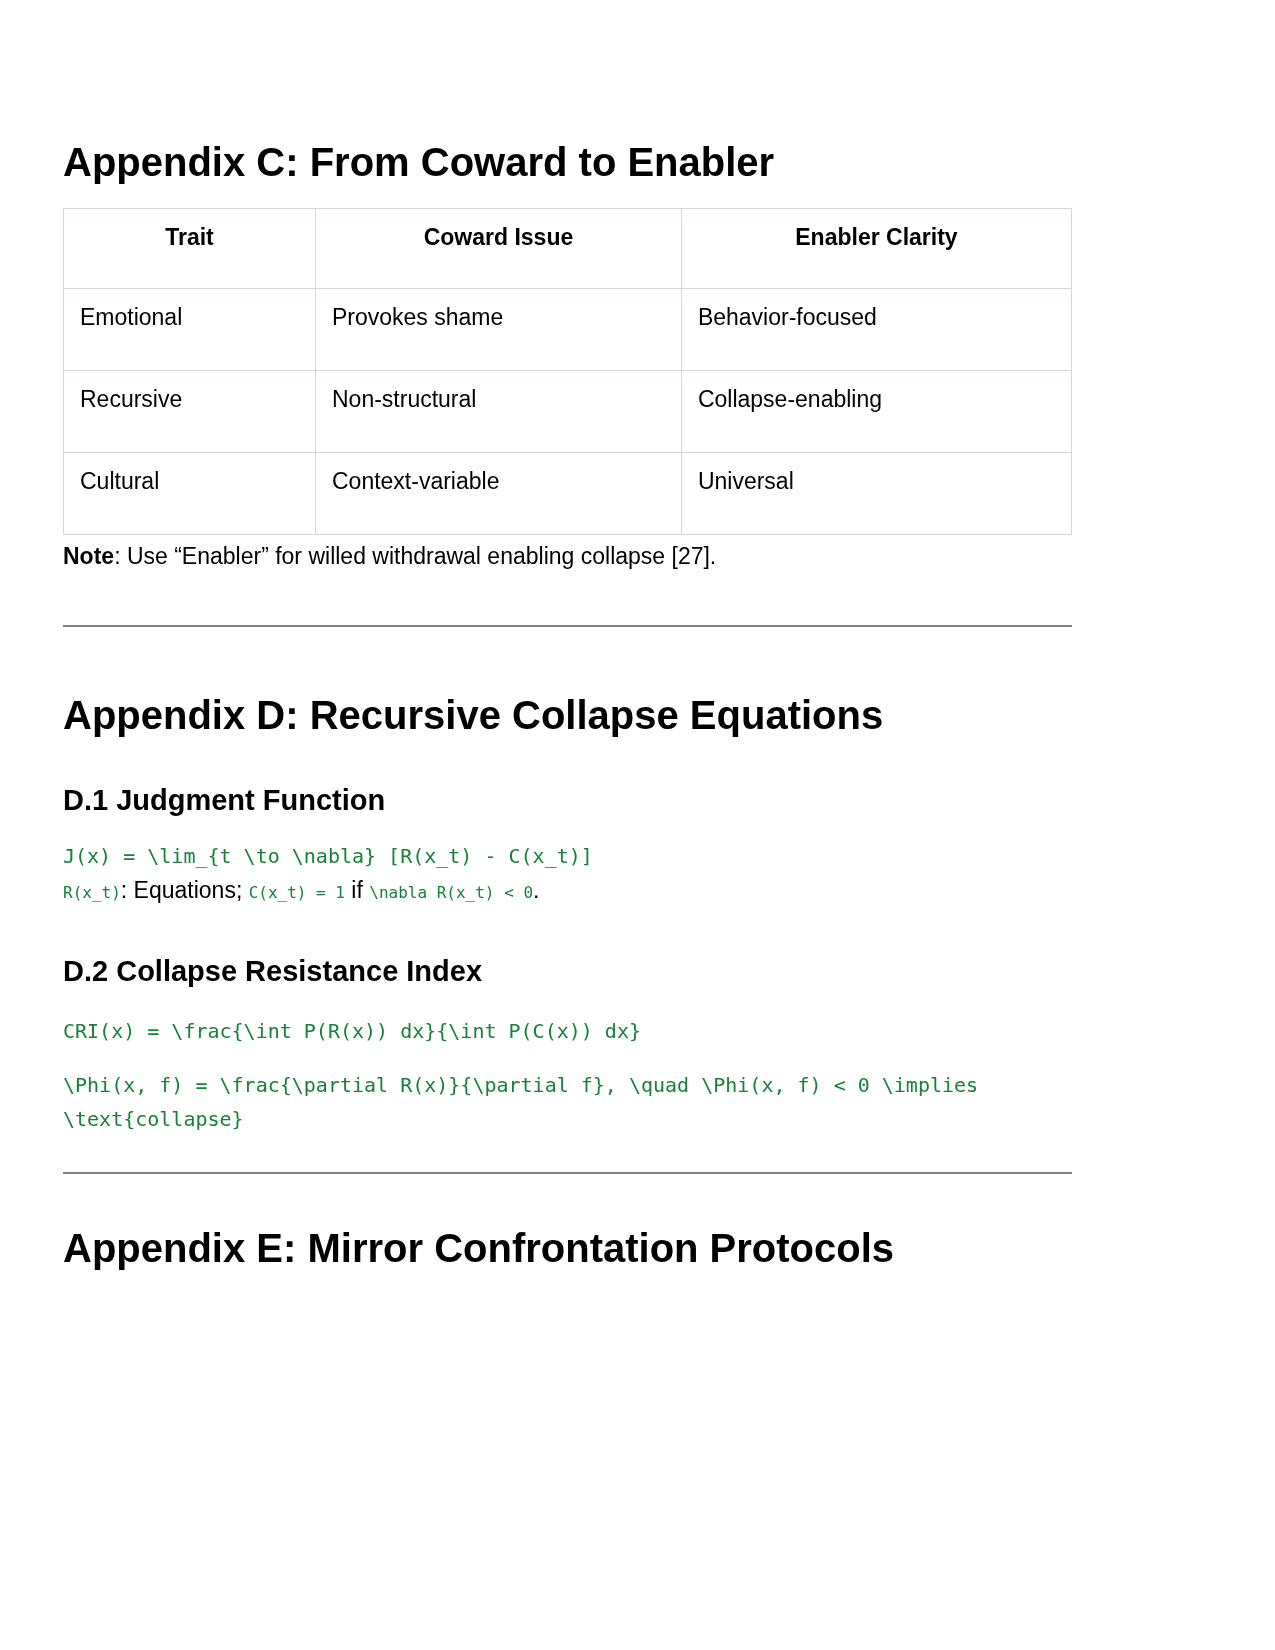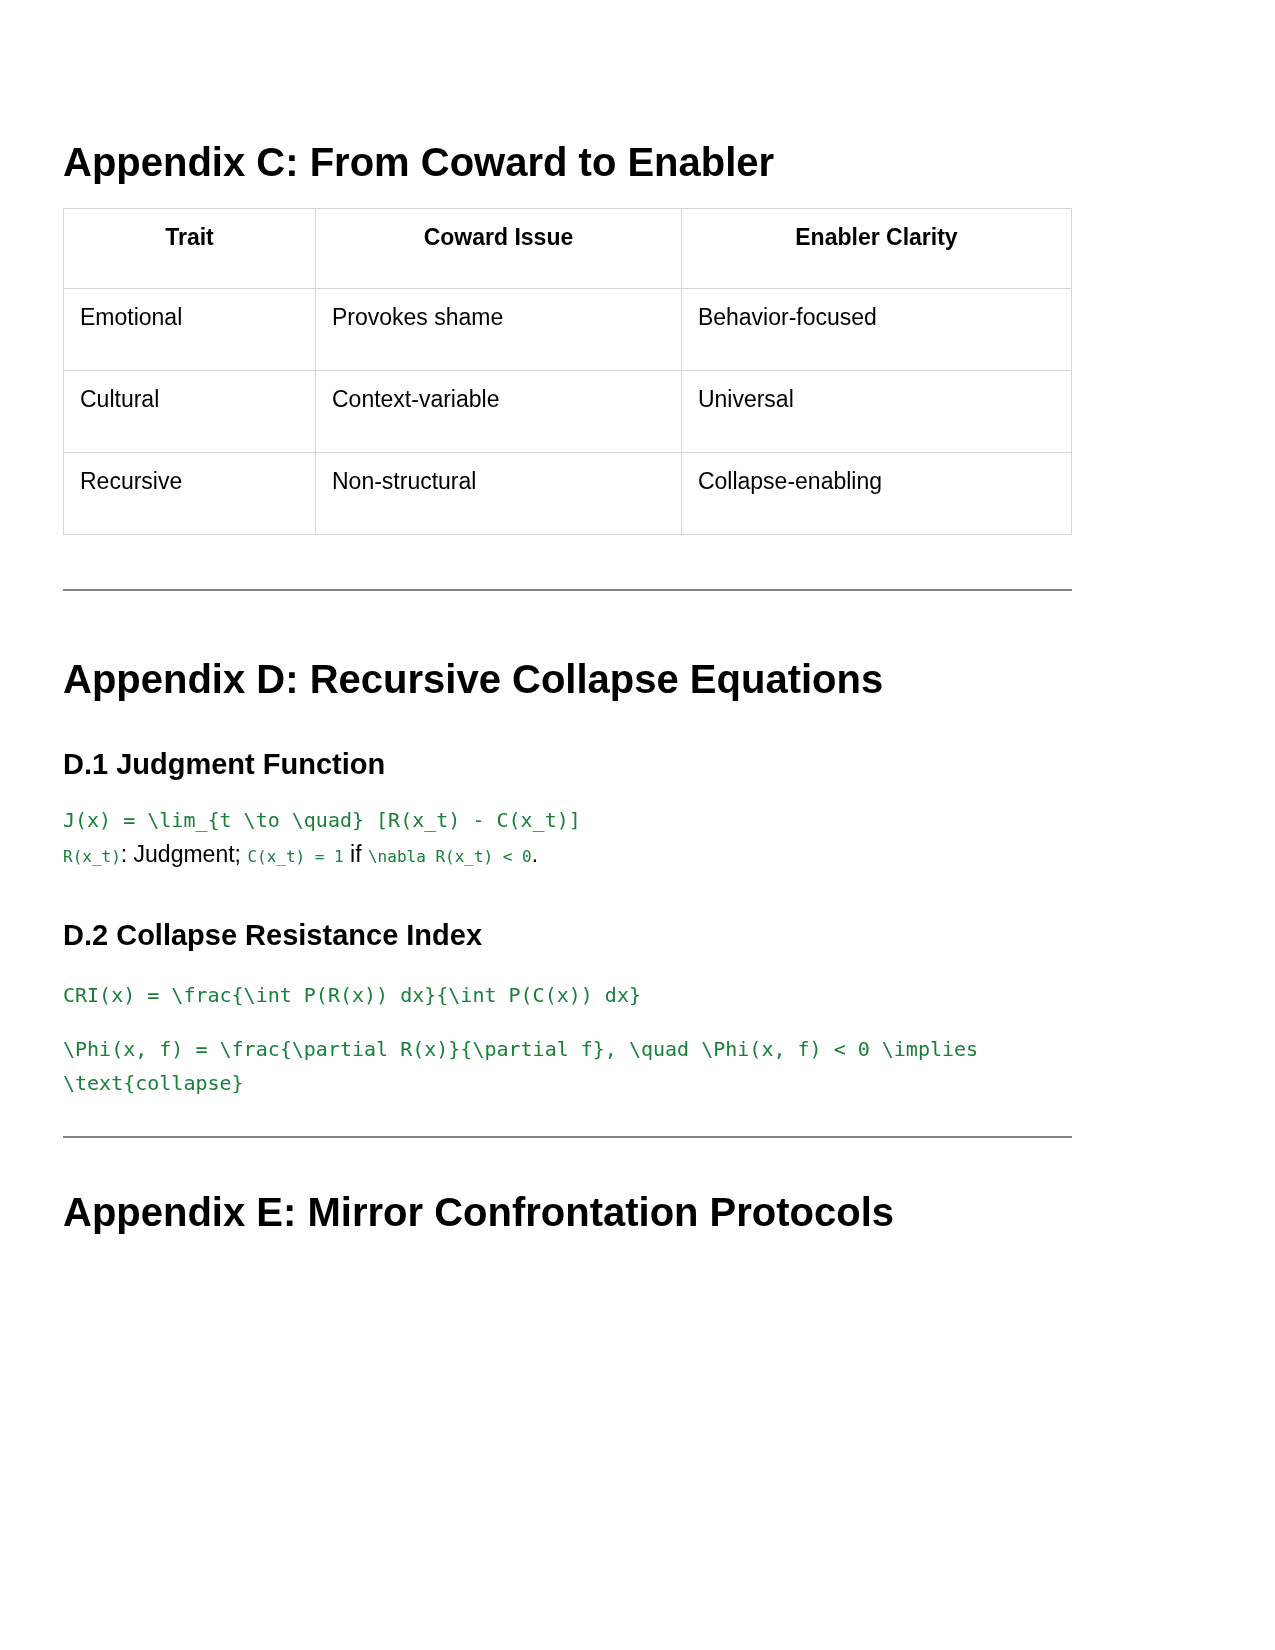--- a/index.html
+++ b/index.html
@@ -139,42 +139,43 @@
           <th>Enabler Clarity</th>
         </tr>
       </thead>
       <tbody>
         <tr>
           <td>Emotional</td>
           <td>Provokes shame</td>
           <td>Behavior-focused</td>
         </tr>
         <tr>
+          <td>Recursive</td>
+          <td>Non-structural</td>
+          <td>Collapse-enabling</td>
+        </tr>
+        <tr>
           <td>Cultural</td>
           <td>Context-variable</td>
           <td>Universal</td>
-        </tr>
-        <tr>
-          <td>Recursive</td>
-          <td>Non-structural</td>
-          <td>Collapse-enabling</td>
         </tr>
       </tbody>
     </table>
   </div>
 
+  <p class="note"><b>Note</b><span>: Use “Enabler” for willed withdrawal enabling collapse [27].</span></p>
 
   <hr class="divider">
 
   <h1 class="h1 appendix-d">Appendix D: Recursive Collapse Equations</h1>
 
   <h2 class="h2 d1">D.1 Judgment Function</h2>
   <div class="code-block">
-    <div class="code-line">J(x) = \lim_{t \to \quad} [R(x_t) - C(x_t)]</div>
-    <div class="mixed-line"><span class="code-seg">R(x_t)</span><span class="text-seg">: Judgment; </span><span class="code-seg">C(x_t) = 1</span><span class="text-seg"> if </span><span class="code-seg">\nabla R(x_t) &lt; 0</span><span class="text-seg">.</span></div>
+    <div class="code-line">J(x) = \lim_{t \to \nabla} [R(x_t) - C(x_t)]</div>
+    <div class="mixed-line"><span class="code-seg">R(x_t)</span><span class="text-seg">: Equations; </span><span class="code-seg">C(x_t) = 1</span><span class="text-seg"> if </span><span class="code-seg">\nabla R(x_t) &lt; 0</span><span class="text-seg">.</span></div>
   </div>
 
   <h2 class="h2 d2">D.2 Collapse Resistance Index</h2>
   <div class="code-block single">
     <div class="code-line">CRI(x) = \frac{\int P(R(x)) dx}{\int P(C(x)) dx}</div>
   </div>
 
   <div class="code-block d3">
     <div class="code-line">\Phi(x, f) = \frac{\partial R(x)}{\partial f}, \quad \Phi(x, f) &lt; 0 \implies</div>
     <div class="code-line">\text{collapse}</div>

